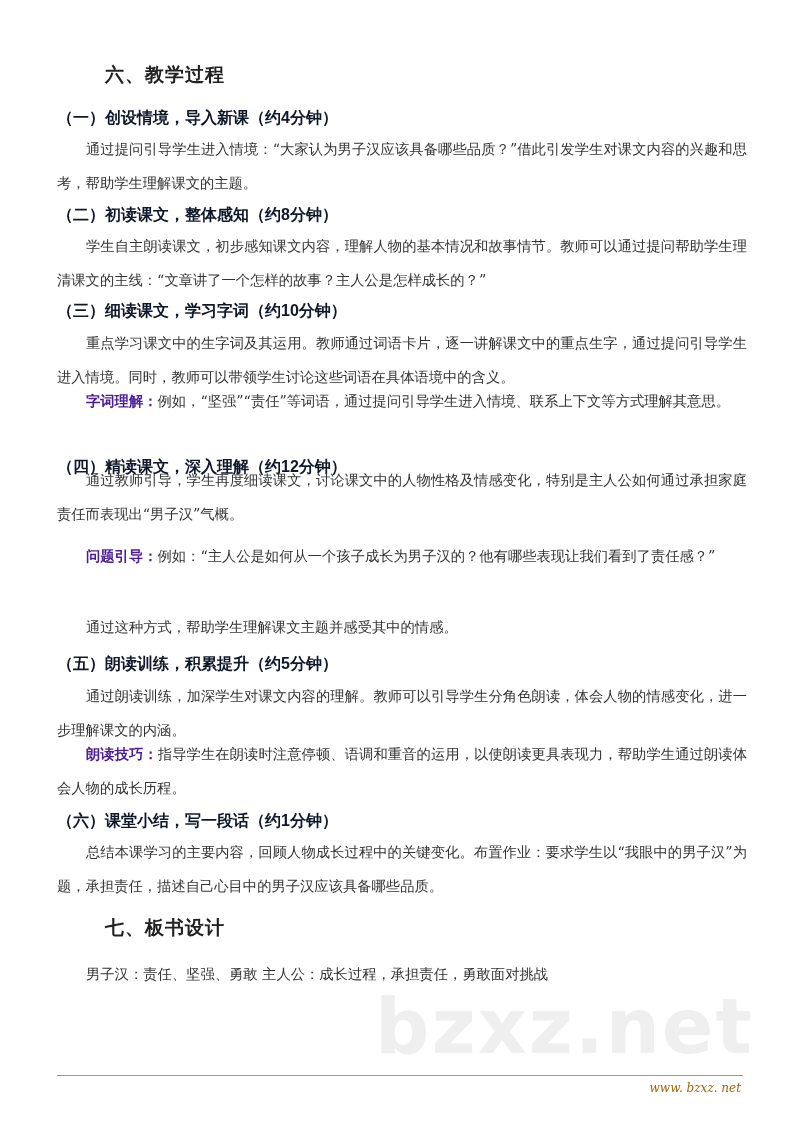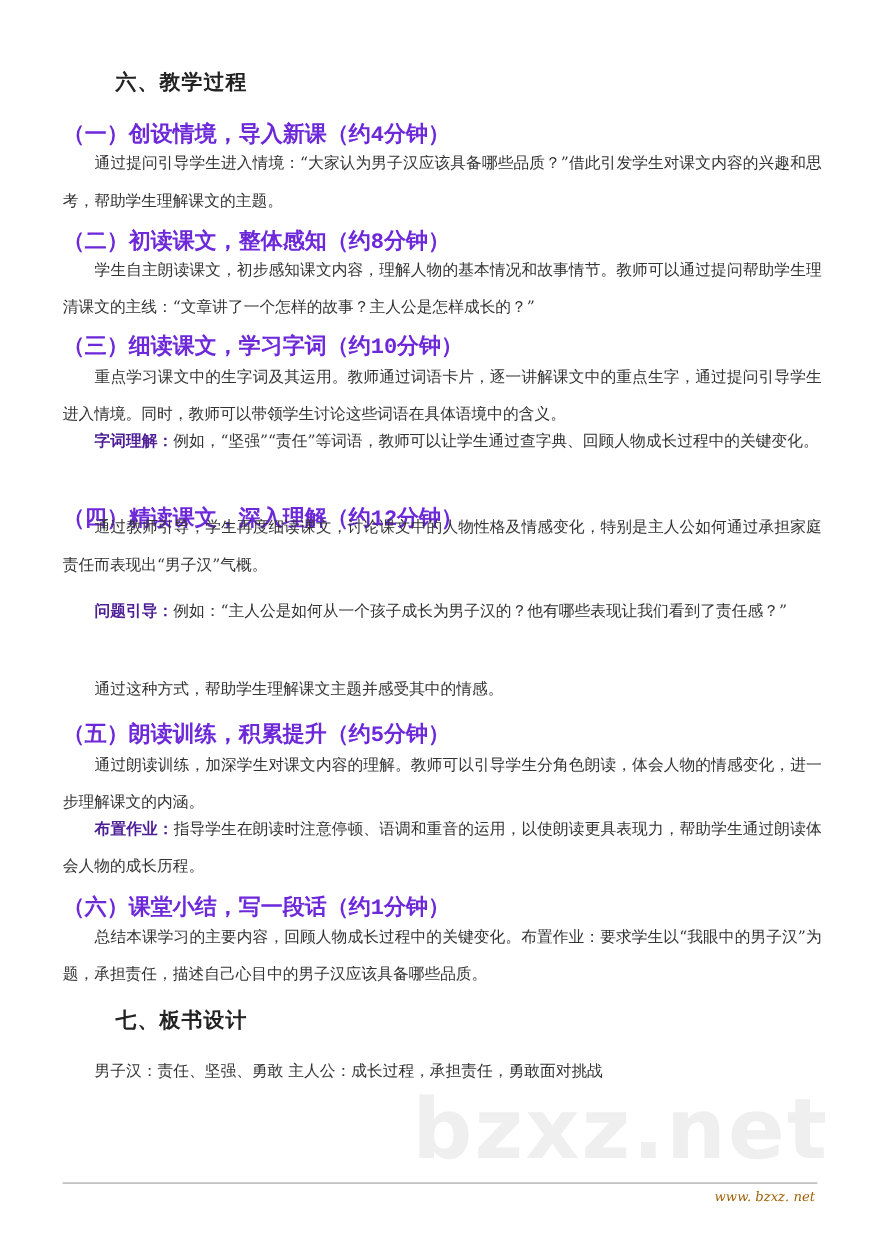--- a/index.html
+++ b/index.html
@@ -28,24 +28,24 @@
     font-weight: bold;
     font-size: 19px;
     color: #222;
     letter-spacing: 1px;
     white-space: nowrap;
     margin-left: 48px;
   }
   .h2 {
     position: absolute;
     left: 0;
-    font-family: Liberation Mono, monospace;
+    font-family: Liberation Sans, sans-serif;
     font-weight: bold;
-    font-size: 20px;
-    color: #6d28d9;
+    font-size: 16px;
+    color: #0f172a;
     white-space: nowrap;
   }
   .para {
     position: absolute;
     left: 0;
     width: 690px;
     font-size: 14.3px;
     line-height: 34px;
     color: #333;
     text-indent: 29px;
@@ -94,30 +94,30 @@
   <div class="h1" style="top:62px;">六、教学过程</div>
 
   <div class="h2" style="top:108px;">（一）创设情境，导入新课（约4分钟）</div>
   <div class="para" style="top:132px;">通过提问引导学生进入情境：“大家认为男子汉应该具备哪些品质？”借此引发学生对课文内容的兴趣和思考，帮助学生理解课文的主题。</div>
 
   <div class="h2" style="top:205px;">（二）初读课文，整体感知（约8分钟）</div>
   <div class="para" style="top:229px;">学生自主朗读课文，初步感知课文内容，理解人物的基本情况和故事情节。教师可以通过提问帮助学生理清课文的主线：“文章讲了一个怎样的故事？主人公是怎样成长的？”</div>
 
   <div class="h2" style="top:301px;">（三）细读课文，学习字词（约10分钟）</div>
   <div class="para" style="top:326px;">重点学习课文中的生字词及其运用。教师通过词语卡片，逐一讲解课文中的重点生字，通过提问引导学生进入情境。同时，教师可以带领学生讨论这些词语在具体语境中的含义。</div>
-  <div class="para" style="top:384px;"><span class="lead">字词理解：</span><span>例如，“坚强”“责任”等词语，教师可以让学生通过查字典、回顾人物成长过程中的关键变化。</span></div>
+  <div class="para" style="top:384px;"><span class="lead">字词理解：</span><span>例如，“坚强”“责任”等词语，通过提问引导学生进入情境、联系上下文等方式理解其意思。</span></div>
 
   <div class="h2" style="top:457px;">（四）精读课文，深入理解（约12分钟）</div>
   <div class="para" style="top:463px;">通过教师引导，学生再度细读课文，讨论课文中的人物性格及情感变化，特别是主人公如何通过承担家庭责任而表现出“男子汉”气概。</div>
   <div class="para" style="top:539px;"><span class="lead">问题引导：</span><span>例如：“主人公是如何从一个孩子成长为男子汉的？他有哪些表现让我们看到了责任感？”</span></div>
   <div class="para" style="top:610px;">通过这种方式，帮助学生理解课文主题并感受其中的情感。</div>
 
   <div class="h2" style="top:654px;">（五）朗读训练，积累提升（约5分钟）</div>
   <div class="para" style="top:679px;">通过朗读训练，加深学生对课文内容的理解。教师可以引导学生分角色朗读，体会人物的情感变化，进一步理解课文的内涵。</div>
-  <div class="para" style="top:737px;"><span class="lead">布置作业：</span><span>指导学生在朗读时注意停顿、语调和重音的运用，以使朗读更具表现力，帮助学生通过朗读体会人物的成长历程。</span></div>
+  <div class="para" style="top:737px;"><span class="lead">朗读技巧：</span><span>指导学生在朗读时注意停顿、语调和重音的运用，以使朗读更具表现力，帮助学生通过朗读体会人物的成长历程。</span></div>
 
   <div class="h2" style="top:811px;">（六）课堂小结，写一段话（约1分钟）</div>
   <div class="para" style="top:835px;">总结本课学习的主要内容，回顾人物成长过程中的关键变化。布置作业：要求学生以“我眼中的男子汉”为题，承担责任，描述自己心目中的男子汉应该具备哪些品质。</div>
 
   <div class="h1" style="top:915px;">七、板书设计</div>
   <div class="para" style="top:957px;">男子汉：责任、坚强、勇敢 主人公：成长过程，承担责任，勇敢面对挑战</div>
 </div>
 
 <div class="watermark">bzxz.net</div>
 

